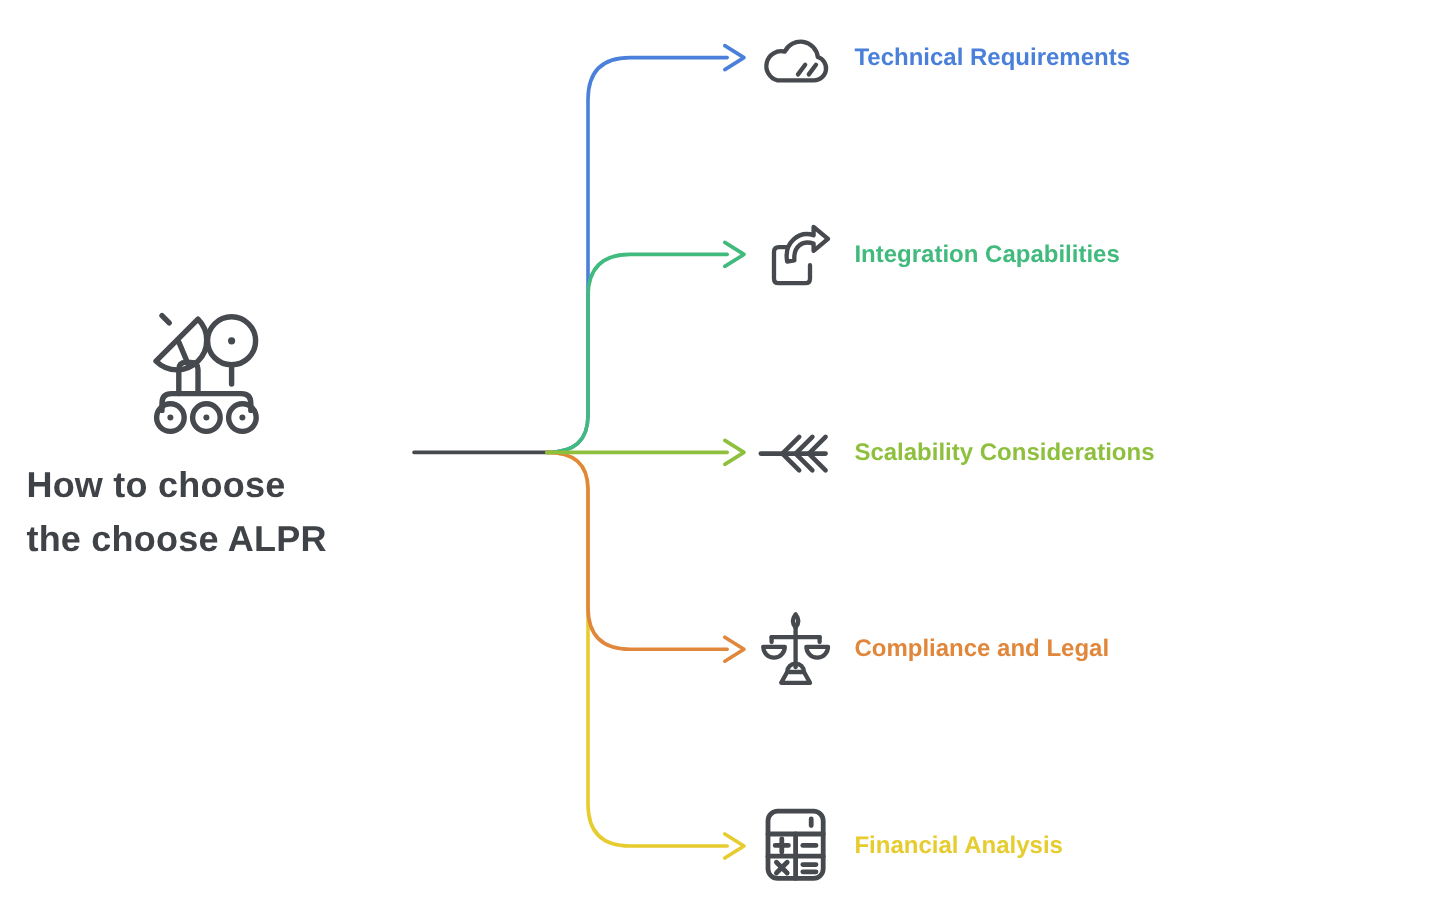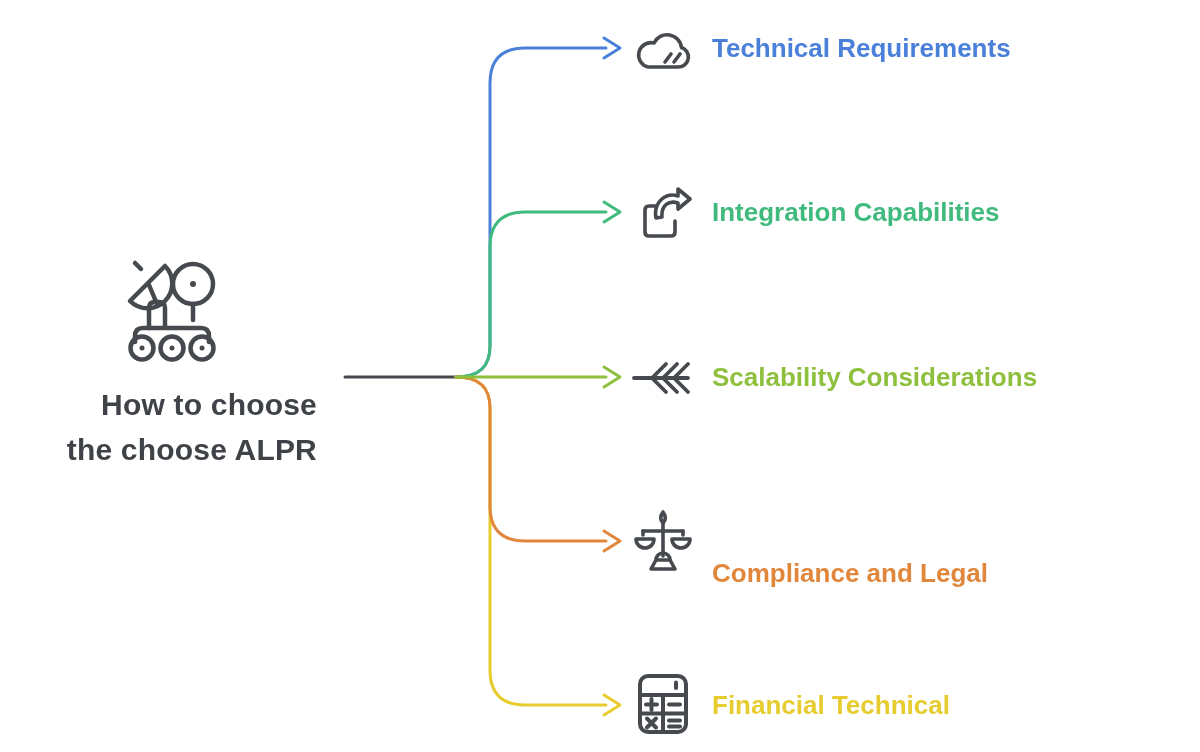--- a/index.html
+++ b/index.html
@@ -6,32 +6,32 @@
   body{
     width:1200px;height:752px;position:relative;overflow:hidden;
     background:#ffffff;
     font-family:"Liberation Sans", sans-serif;
   }
   .canvas{position:absolute;inset:0;width:1200px;height:752px;}
   .links{position:absolute;left:0;top:0;pointer-events:none;}
   .root-icon{position:absolute;left:115px;top:256px;width:110px;height:106px;}
   .root-title{
     position:absolute;left:22px;top:382px;width:295px;
-    text-align:right;font-weight:700;font-size:30px;line-height:45px;
+    text-align:left;font-weight:700;font-size:30px;line-height:45px;
     letter-spacing:0.2px;
   }
   .branch-icon{position:absolute;}
   .branch-label{
     position:absolute;left:712px;height:36px;line-height:36px;
-    font-weight:700;font-size:26px;white-space:nowrap;cursor:pointer;
+    font-weight:700;font-size:20px;white-space:nowrap;cursor:pointer;
   }
   .lbl-1{top:30px;}
   .lbl-2{top:194px;}
   .lbl-3{top:359px;}
-  .lbl-4{top:523px;margin-top:32px;}
+  .lbl-4{top:523px;}
   .lbl-5{top:687px;}
 </style>
 </head>
 <body style="background: rgb(255, 255, 255);">
 
 <div class="canvas">
 
   <svg class="links" width="1200" height="752" viewBox="0 0 1200 752">
     <g fill="none" stroke-width="3" stroke-linecap="round" stroke-linejoin="round">
 
@@ -125,15 +125,15 @@
       <path d="M3,22 H49"></path>
       <path d="M26,22 V59"></path>
       <path d="M3,40.5 H49"></path>
       <path d="M39,9.5 V15"></path>
       <path d="M9,31.5 H20 M14.5,26 V37"></path>
       <path d="M32,31.5 H43"></path>
       <path d="M10,45.5 L19,54.5 M19,45.5 L10,54.5"></path>
       <path d="M32,47.5 H43 M32,53.5 H43"></path>
     </svg>
   </div>
-  <div class="branch-label lbl-5" style="color: rgb(230, 204, 46);">Financial Technical</div>
+  <div class="branch-label lbl-5" style="color: rgb(230, 204, 46);">Financial Analysis</div>
 
 </div>
 
 </body></html>

